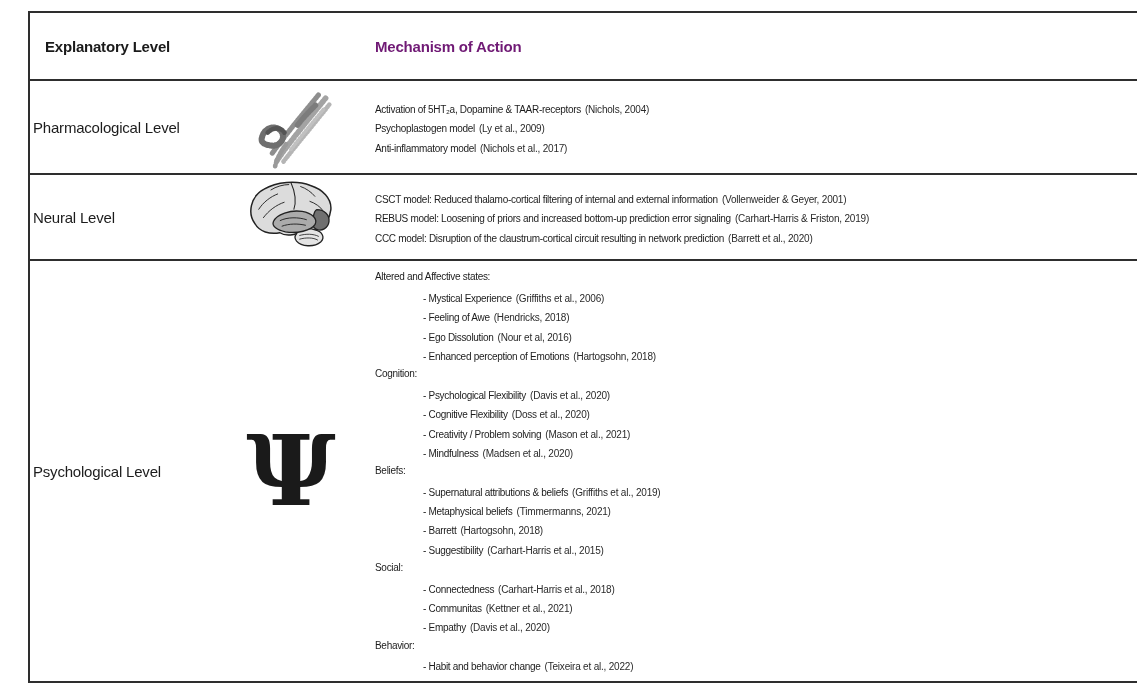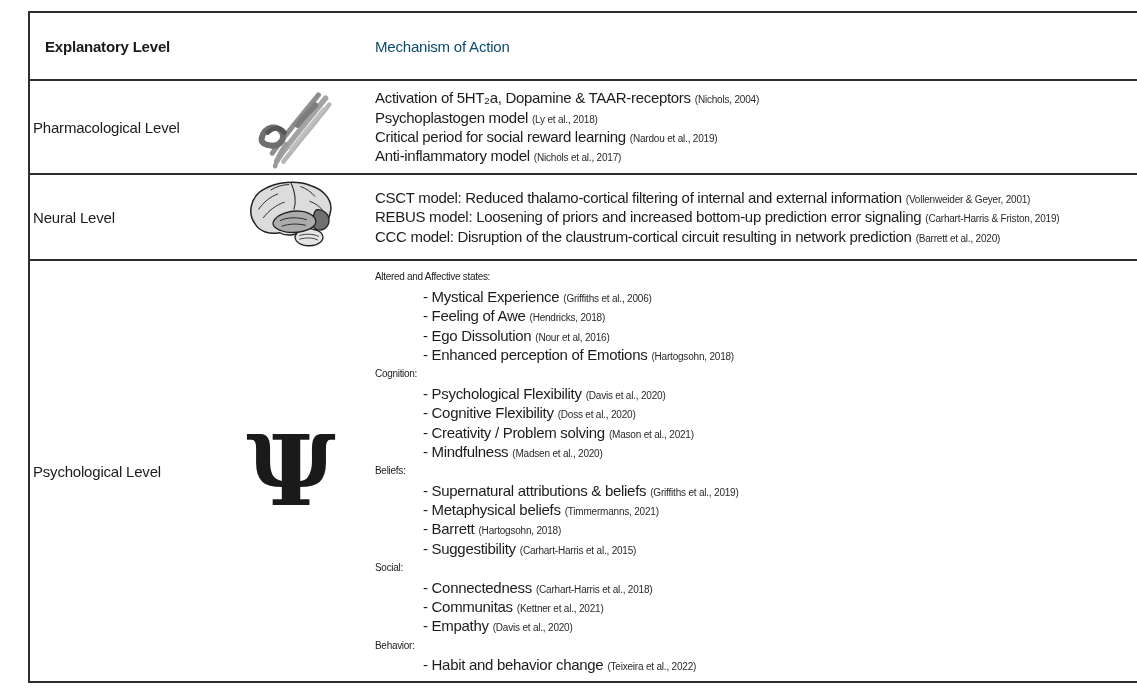--- a/index.html
+++ b/index.html
@@ -15,23 +15,23 @@
   .row-neural { height:86px; }
   .row-psych  { flex:1; }
   .col-label { flex:0 0 190px; padding-left:3px; display:flex; align-items:center;
                font-size:15px; color:#1c1c1c; letter-spacing:-0.2px; }
   .col-icon  { flex:0 0 142px; display:flex; align-items:center; justify-content:center; }
   .col-mech  { flex:1; padding-left:13px; display:flex; flex-direction:column;
                justify-content:center; overflow:hidden; }
   .hdr-left  { flex:0 0 332px; padding-left:15px; display:flex; align-items:center;
                font-weight:bold; font-size:15px; color:#1a1a1a; letter-spacing:-0.2px; }
   .hdr-right { flex:1; padding-left:13px; display:flex; align-items:center;
-               font-weight:normal; font-size:15px; color:#0c4a6e; letter-spacing:-0.2px; }
+               font-weight:bold; font-size:15px; color:#701a75; letter-spacing:-0.2px; }
   .mech-line { height:19.4px; line-height:19.4px; white-space:nowrap; }
-  .mtext { font-size:15px; color:#1c1c1c; letter-spacing:-0.3px; }
+  .mtext { font-size:10px; color:#1c1c1c; letter-spacing:-0.3px; }
   .cite  { font-size:10px; color:#2a2a2a; letter-spacing:-0.2px; margin-left:4px; }
   .group-heading { height:19.4px; line-height:19.4px; font-size:10px; color:#1c1c1c;
                    letter-spacing:-0.3px; white-space:nowrap; }
   .sub { padding-left:48px; }
   .psi-glyph { font-family:"DejaVu Serif","Liberation Serif",serif; font-weight:bold;
                font-size:98px; line-height:1; color:#1a1a1a; }
 </style>
 </head>
 <body>
 
@@ -54,22 +54,21 @@
             <path d="M45,70 C55,57 68,41 80,27" stroke="#c0c0c0" stroke-width="4" stroke-dasharray="1,2.6"></path>
             <path d="M14,57 C16,47 28,43 34,50 C40,57 34,67 24,66 C16,65 12,62 14,57" stroke="#6f6f6f" stroke-width="6.5" stroke-dasharray="1.4,2"></path>
             <path d="M20,52 C26,46 34,46 38,52" stroke="#555555" stroke-width="5" stroke-dasharray="1.3,2"></path>
             <path d="M28,88 C30,80 34,72 40,64" stroke="#9a9a9a" stroke-width="5" stroke-dasharray="1.2,2.4"></path>
             <path d="M52,44 C58,36 66,28 72,22" stroke="#7c7c7c" stroke-width="6" stroke-dasharray="1.3,2.1"></path>
           </g>
         </svg>
       </div>
       <div class="col-mech">
         <div class="mech-line"><span class="mtext">Activation of 5HT₂a, Dopamine &amp; TAAR-receptors</span><span class="cite">(Nichols, 2004)</span></div>
-        <div class="mech-line"><span class="mtext">Psychoplastogen model</span><span class="cite">(Ly et al., 2018)</span></div>
-        <div class="mech-line"><span class="mtext">Critical period for social reward learning</span><span class="cite">(Nardou et al., 2019)</span></div>
+        <div class="mech-line"><span class="mtext">Psychoplastogen model</span><span class="cite">(Ly et al., 2009)</span></div>
         <div class="mech-line"><span class="mtext">Anti-inflammatory model</span><span class="cite">(Nichols et al., 2017)</span></div>
       </div>
     </div>
 
     <div class="row row-neural">
       <div class="col-label">Neural Level</div>
       <div class="col-icon">
         <svg viewBox="0 0 104 82" width="98" height="76">
           <path d="M13,48 C5,37 8,19 23,11 C36,3 58,1 73,7 C86,11 96,21 95,33 C94,42 89,49 82,53 C77,57 69,58 63,56 C57,61 46,62 40,58 C29,60 18,57 13,48 Z" fill="#dcdcdc" stroke="#222222" stroke-width="1.6"></path>
           <path d="M52,4 C56,13 58,24 55,33" fill="none" stroke="#222222" stroke-width="1.1"></path>

